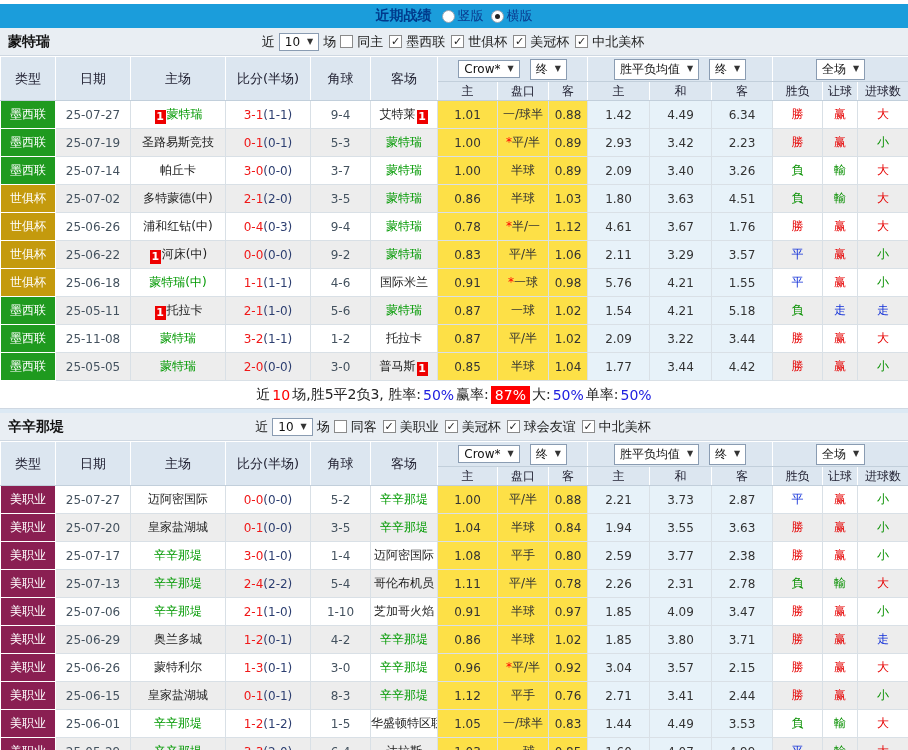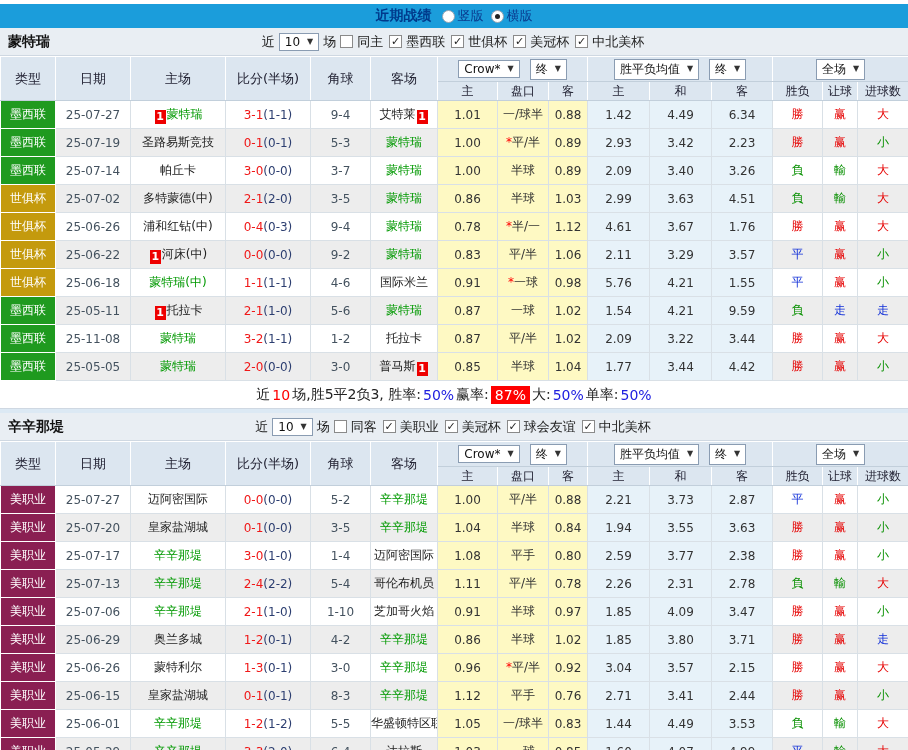--- a/index.html
+++ b/index.html
@@ -56,21 +56,21 @@
   }
   tr.h2 th{height:18px;font-size:12px;}
   .th-sel-group{display:flex;align-items:center;justify-content:center;gap:10px;}
 
   tbody td{
     border:1px solid #d9e0e6;text-align:center;font-size:12px;
     height:27px;padding:0;color:#333;background:#fff;overflow:hidden;white-space:nowrap;
   }
   tbody tr:nth-child(even) td.plain{background:#ededed;}
   td.typec{color:#fff;border-color:#fff;}
-  td.cream{background:#fef9c3;}
+  td.cream{background:#fde047;}
   td.blue{background:#e7f2f9;}
   .date,.corner{color:#44525f;}
   .team{color:#222;}
   .team-green{color:#009900;}
   .badge1{
     display:inline-block;background:#ee0000;color:#fff;
     font-size:11px;font-weight:bold;width:11px;height:14px;line-height:14px;
     vertical-align:-2px;margin:0 1px;text-align:center;
   }
   .ft{color:#f01818;}
@@ -255,21 +255,21 @@
       <tr>
         <td class="typec" style="background: rgb(196, 154, 13);">世俱杯</td>
         <td class="plain date">25-07-02</td>
         <td class="plain"><span class="team">多特蒙德(中)</span></td>
         <td class="plain"><span class="ft">2-1</span><span class="ht">(2-0)</span></td>
         <td class="plain corner">3-5</td>
         <td class="plain"><span class="team team-green">蒙特瑞</span></td>
         <td class="cream">0.86</td>
         <td class="cream">半球</td>
         <td class="cream">1.03</td>
-        <td class="blue">2.99</td>
+        <td class="blue">1.80</td>
         <td class="blue">3.63</td>
         <td class="blue">4.51</td>
         <td class="plain res-g">負</td>
         <td class="plain res-g">輸</td>
         <td class="plain res-r">大</td>
       </tr>
       <tr>
         <td class="typec" style="background: rgb(196, 154, 13);">世俱杯</td>
         <td class="plain date">25-06-26</td>
         <td class="plain"><span class="team">浦和红钻(中)</span></td>
@@ -325,21 +325,21 @@
         <td class="plain date">25-05-11</td>
         <td class="plain"><span class="badge1">1</span><span class="team">托拉卡</span></td>
         <td class="plain"><span class="ft">2-1</span><span class="ht">(1-0)</span></td>
         <td class="plain corner">5-6</td>
         <td class="plain"><span class="team team-green">蒙特瑞</span></td>
         <td class="cream">0.87</td>
         <td class="cream">一球</td>
         <td class="cream">1.02</td>
         <td class="blue">1.54</td>
         <td class="blue">4.21</td>
-        <td class="blue">9.59</td>
+        <td class="blue">5.18</td>
         <td class="plain res-g">負</td>
         <td class="plain res-b">走</td>
         <td class="plain res-b">走</td>
       </tr>
       <tr>
         <td class="typec" style="background: rgb(31, 154, 31);">墨西联</td>
         <td class="plain date">25-11-08</td>
         <td class="plain"><span class="team team-green">蒙特瑞</span></td>
         <td class="plain"><span class="ft">3-2</span><span class="ht">(1-1)</span></td>
         <td class="plain corner">1-2</td>
@@ -617,21 +617,21 @@
         <td class="blue">2.44</td>
         <td class="plain res-r">勝</td>
         <td class="plain res-r">赢</td>
         <td class="plain res-g">小</td>
       </tr>
       <tr>
         <td class="typec" style="background: rgb(138, 31, 82);">美职业</td>
         <td class="plain date">25-06-01</td>
         <td class="plain"><span class="team team-green">辛辛那堤</span></td>
         <td class="plain"><span class="ft">1-2</span><span class="ht">(1-2)</span></td>
-        <td class="plain corner">5-5</td>
+        <td class="plain corner">1-5</td>
         <td class="plain"><span class="team">华盛顿特区联</span></td>
         <td class="cream">1.05</td>
         <td class="cream">一/球半</td>
         <td class="cream">0.83</td>
         <td class="blue">1.44</td>
         <td class="blue">4.49</td>
         <td class="blue">3.53</td>
         <td class="plain res-g">負</td>
         <td class="plain res-g">輸</td>
         <td class="plain res-r">大</td>

